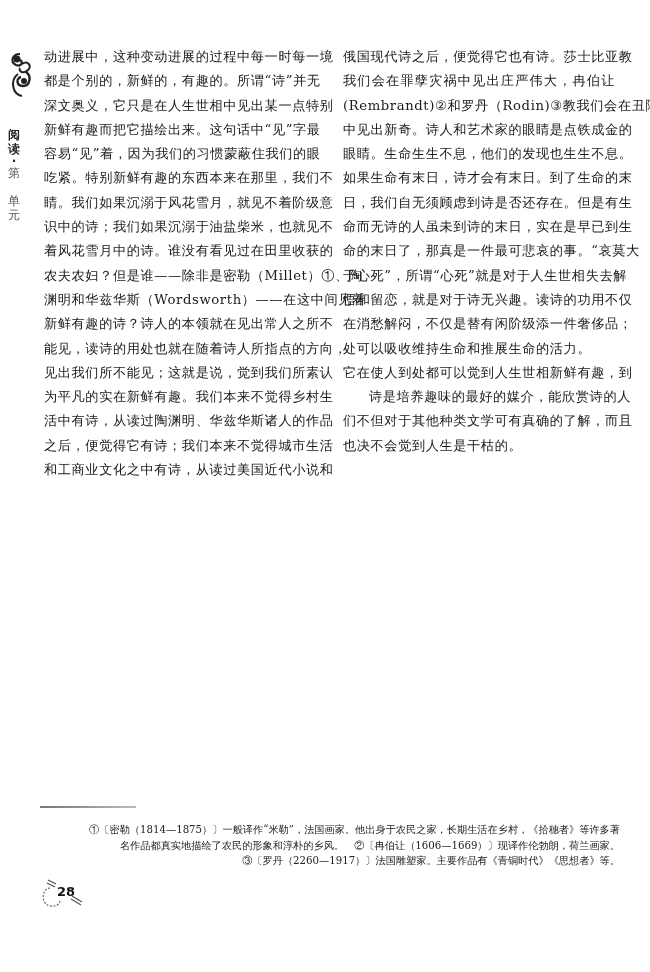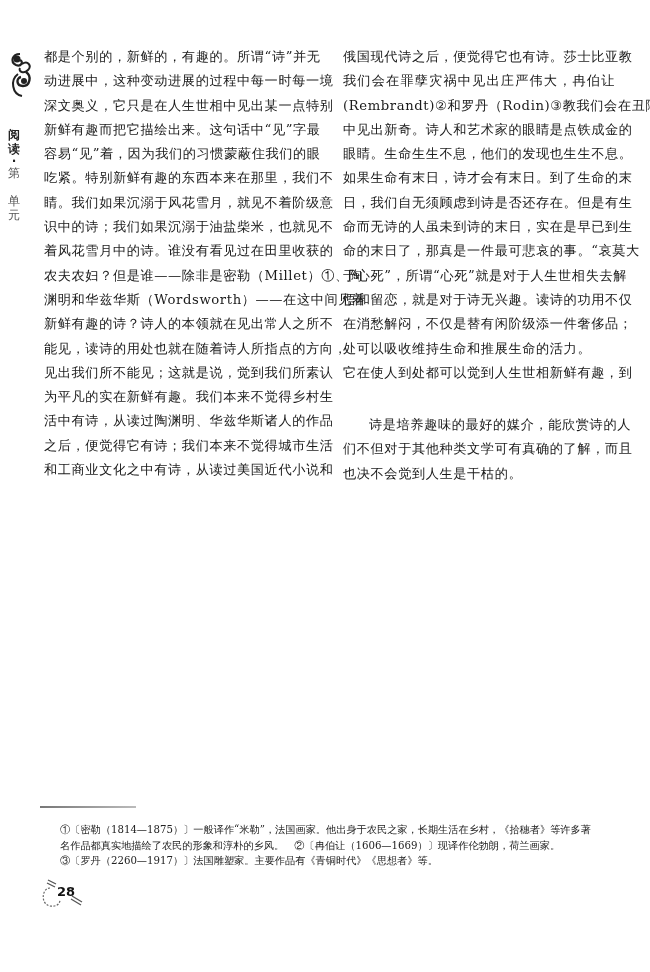--- a/index.html
+++ b/index.html
@@ -38,37 +38,38 @@
       top: 45px;
       font-size: 13.2px;
       line-height: 24.3px;
       letter-spacing: 0.6px;
       text-align: justify;
     }
     .col-left { left: 44px; width: 270px; }
     .col-right { left: 343px; width: 272px; }
     .line { display: block; white-space: nowrap; text-align-last: justify; }
     .line.last { text-align-last: left; }
-    .indent { padding-left: 26px; margin-top: 28px; }
+    .indent { padding-left: 26px; }
     .footnote-rule {
       position: absolute;
       left: 40px;
       top: 806px;
       width: 96px;
       height: 2px;
       background: linear-gradient(to right, #777, #bbb);
     }
     .footnotes {
       position: absolute;
       left: 60px;
       top: 822px;
       width: 560px;
       font-size: 10.2px;
       line-height: 15.6px;
       color: #222;
+      text-align: right;
     }
     .footnotes .fn-line { display: block; white-space: nowrap; }
     .page-number-wrap {
       position: absolute;
       left: 38px;
       top: 878px;
       width: 50px;
       height: 30px;
       text-align: center;
     }
@@ -98,22 +99,22 @@
   <div class="strong">阅</div>
   <div class="strong">读</div>
   <div class="dot">·</div>
   <div class="light">第</div>
   <div style="height:14px;"></div>
   <div class="light">单</div>
   <div class="light">元</div>
 </div>
 
 <div class="column col-left">
+  <span class="line">动进展中，这种变动进展的过程中每一时每一境</span>
   <span class="line">都是个别的，新鲜的，有趣的。所谓“诗”并无</span>
-  <span class="line">动进展中，这种变动进展的过程中每一时每一境</span>
   <span class="line">深文奥义，它只是在人生世相中见出某一点特别</span>
   <span class="line">新鲜有趣而把它描绘出来。这句话中“见”字最</span>
   <span class="line">容易“见”着，因为我们的习惯蒙蔽住我们的眼</span>
   <span class="line">吃紧。特别新鲜有趣的东西本来在那里，我们不</span>
   <span class="line">睛。我们如果沉溺于风花雪月，就见不着阶级意</span>
   <span class="line">识中的诗；我们如果沉溺于油盐柴米，也就见不</span>
   <span class="line">着风花雪月中的诗。谁没有看见过在田里收获的</span>
   <span class="line">农夫农妇？但是谁——除非是密勒（Millet）①、陶</span>
   <span class="line">渊明和华兹华斯（Wordsworth）——在这中间见着</span>
   <span class="line">新鲜有趣的诗？诗人的本领就在见出常人之所不</span>

